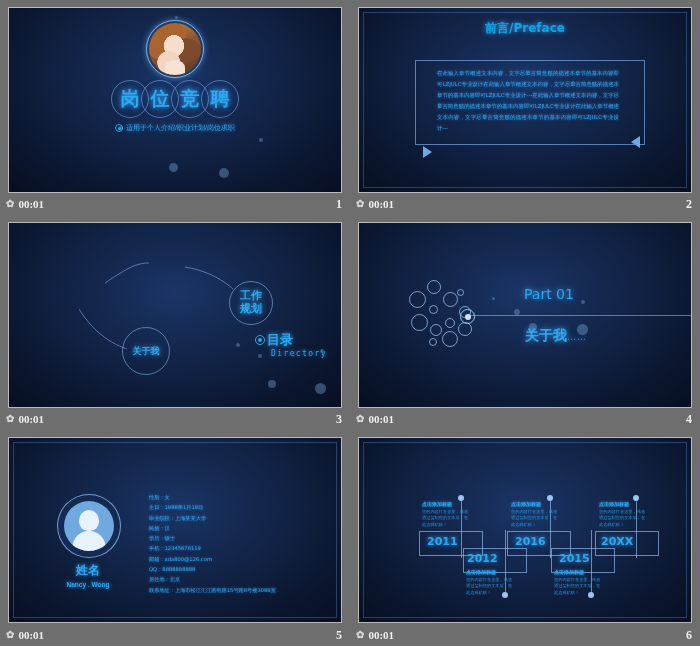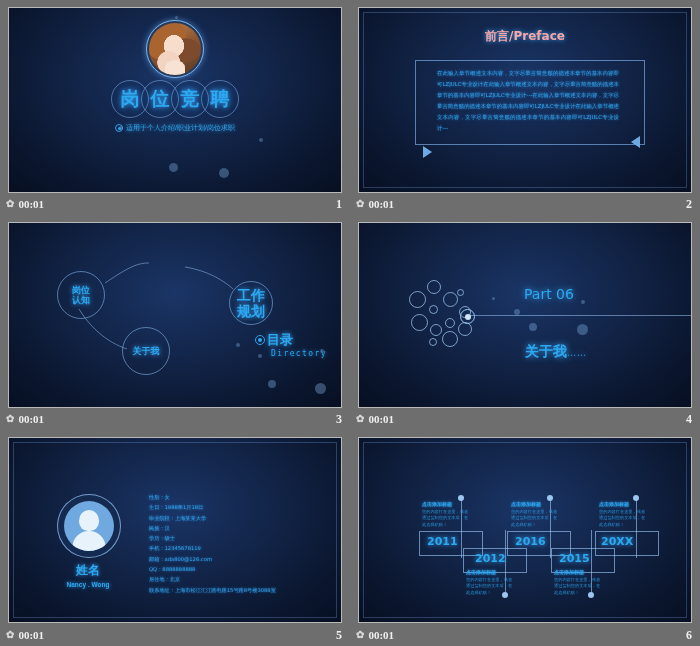--- a/index.html
+++ b/index.html
@@ -49,22 +49,22 @@
   .s1-sub{position:absolute;left:50%;top:115px;transform:translateX(-50%);
      white-space:nowrap;font-size:7px;color:#2fa6ec;
      display:flex;align-items:center;gap:3px;
      text-shadow:0 0 4px rgba(60,170,255,.8);}
   .s1-sub .bullet{display:inline-block;width:6px;height:6px;border-radius:50%;
      border:1px solid #2fa6ec;position:relative;}
   .s1-sub .bullet::after{content:"";position:absolute;inset:1.5px;border-radius:50%;background:#2fa6ec;}
   .dot{position:absolute;border-radius:50%;background:rgba(130,175,225,.38);}
 
   
-  .s2-title{position:absolute;left:0;right:0;top:20px;text-align:center;
-     font-size:12px;font-weight:bold;color:#fca5a5;
+  .s2-title{position:absolute;left:0;right:0;top:12px;text-align:center;
+     font-size:12px;font-weight:bold;color:#0ea5e9;
      font-family:"DejaVu Sans",sans-serif;
      text-shadow:0 0 5px rgba(60,175,255,.9);}
   .s2-box{position:absolute;left:56px;top:52px;width:228px;height:83px;
      border:1px solid rgba(130,180,240,.65);}
   .s2-text{position:absolute;left:78px;top:60px;width:182px;
      font-size:5.4px;line-height:2.05;color:#2ea5ef;
      font-family:"DejaVu Sans",sans-serif;
      text-shadow:0 0 3px rgba(60,170,255,.75);text-align:justify;}
   .tri{position:absolute;width:0;height:0;}
   .tri-r{border-top:6px solid transparent;border-bottom:6px solid transparent;
@@ -92,21 +92,21 @@
   
   .s4-line{position:absolute;left:110px;top:92px;right:0;height:1px;
      background:rgba(150,195,245,.55);}
   .s4-ring{position:absolute;left:101px;top:86px;width:13px;height:13px;
      border-radius:50%;border:1px solid #9cc6ef;display:flex;
      align-items:center;justify-content:center;}
   .s4-ring::after{content:"";width:6px;height:6px;border-radius:50%;background:#cfe4f8;}
   .s4-part{position:absolute;left:165px;top:63px;font-size:14px;color:#2ba9f2;
      font-family:"DejaVu Sans",sans-serif;
      text-shadow:0 0 6px rgba(60,175,255,.9);}
-  .s4-zh{position:absolute;left:166px;top:120px;font-size:14px;font-weight:bold;
+  .s4-zh{position:absolute;left:166px;top:104px;font-size:14px;font-weight:bold;
      color:#2ba9f2;font-family:Liberation Serif, serif;
      text-shadow:0 0 6px rgba(60,175,255,.95);}
   .s4-zh .ell{font-size:9px;color:#2b7fc0;letter-spacing:1px;}
   .ob{position:absolute;border-radius:50%;border:1.1px solid rgba(165,205,245,.72);}
 
   
   .hdr{position:absolute;left:0;right:0;top:16px;height:14px;}
   .hdr .bar{position:absolute;top:7px;height:1px;background:rgba(150,195,245,.55);}
   .hdr .bar.l{left:0;width:106px;}
   .hdr .bar.r{right:0;width:106px;}
@@ -205,25 +205,21 @@
     </div>
   </div>
 
   <div class="cell">
     <div class="slide">
       <svg width="334" height="186" style="position:absolute;left:0;top:0;">
         <path d="M96 60 C120 44 128 40 140 40" stroke="rgba(140,185,235,.55)" stroke-width="1" fill="none"></path>
         <path d="M176 44 C200 48 215 58 224 66" stroke="rgba(140,185,235,.55)" stroke-width="1" fill="none"></path>
         <path d="M70 86 C86 112 106 122 118 126" stroke="rgba(140,185,235,.55)" stroke-width="1" fill="none"></path>
       </svg>
-      <div class="s3-node" style="left:48px;top:48px;width:46px;height:46px;font-size:9px;">
-        <span>岗位</span>
-        <span>认知</span>
-      </div>
-      <div class="s3-node" style="left:220px;top:58px;width:42px;height:42px;font-size:14px;">
+      <div class="s3-node" style="left:220px;top:58px;width:42px;height:42px;font-size:11px;">
         <span>工作</span>
         <span>规划</span>
       </div>
       <div class="s3-node" style="left:113px;top:104px;width:46px;height:46px;font-size:9px;">
         <span>关于我</span>
       </div>
       <div class="dot" style="left:227px;top:120px;width:4px;height:4px;"></div>
       <div class="dot" style="left:249px;top:131px;width:4px;height:4px;"></div>
       <div class="dot" style="left:259px;top:157px;width:8px;height:8px;"></div>
       <div class="dot" style="left:306px;top:160px;width:11px;height:11px;"></div>
@@ -259,21 +255,21 @@
       <div class="ob" style="left:98px;top:66px;width:5px;height:5px;"></div>
       <div class="ob" style="left:100px;top:83px;width:10px;height:10px;"></div>
       <div class="ob" style="left:99px;top:99px;width:12px;height:12px;"></div>
       <div class="s4-line"></div>
       <div class="s4-ring"></div>
       <div class="dot" style="left:133px;top:74px;width:3px;height:3px;"></div>
       <div class="dot" style="left:155px;top:86px;width:6px;height:6px;"></div>
       <div class="dot" style="left:170px;top:100px;width:8px;height:8px;"></div>
       <div class="dot" style="left:218px;top:101px;width:11px;height:11px;"></div>
       <div class="dot" style="left:222px;top:77px;width:4px;height:4px;"></div>
-      <div class="s4-part">Part 06</div>
+      <div class="s4-part">Part 01</div>
       <div class="s4-zh">
         <span>关于我</span><span class="ell">……</span>
       </div>
     </div>
     <div class="footer">
       <div class="f-left">
         <span class="star">✿</span>
         <span>00:01</span>
       </div>
       <div class="f-num">4</div>
@@ -329,21 +325,21 @@
         <div class="vline" style="left:277px;top:62px;height:58px;"></div>
         <div class="vdot" style="left:274px;top:57px;"></div>
 
         <div class="hbox" style="left:60px;top:93px;width:62px;height:23px;"></div>
         <div class="hbox" style="left:104px;top:110px;width:62px;height:23px;"></div>
         <div class="hbox" style="left:148px;top:93px;width:62px;height:23px;"></div>
         <div class="hbox" style="left:192px;top:110px;width:62px;height:23px;"></div>
         <div class="hbox" style="left:236px;top:93px;width:62px;height:23px;"></div>
 
         <div class="yr" style="left:68px;top:97px;">2011</div>
-        <div class="yr" style="left:116px;top:114px;">2012</div>
+        <div class="yr" style="left:108px;top:114px;">2012</div>
         <div class="yr" style="left:156px;top:97px;">2016</div>
         <div class="yr" style="left:200px;top:114px;">2015</div>
         <div class="yr" style="left:242px;top:97px;">20XX</div>
 
         <div class="cap" style="left:63px;top:63px;">
           <div class="h">点击添加标题</div>
           <div class="b">您的内容打在这里，或者通过复制您的文本后，在此选择粘贴！</div>
         </div>
         <div class="cap" style="left:152px;top:63px;">
           <div class="h">点击添加标题</div>

